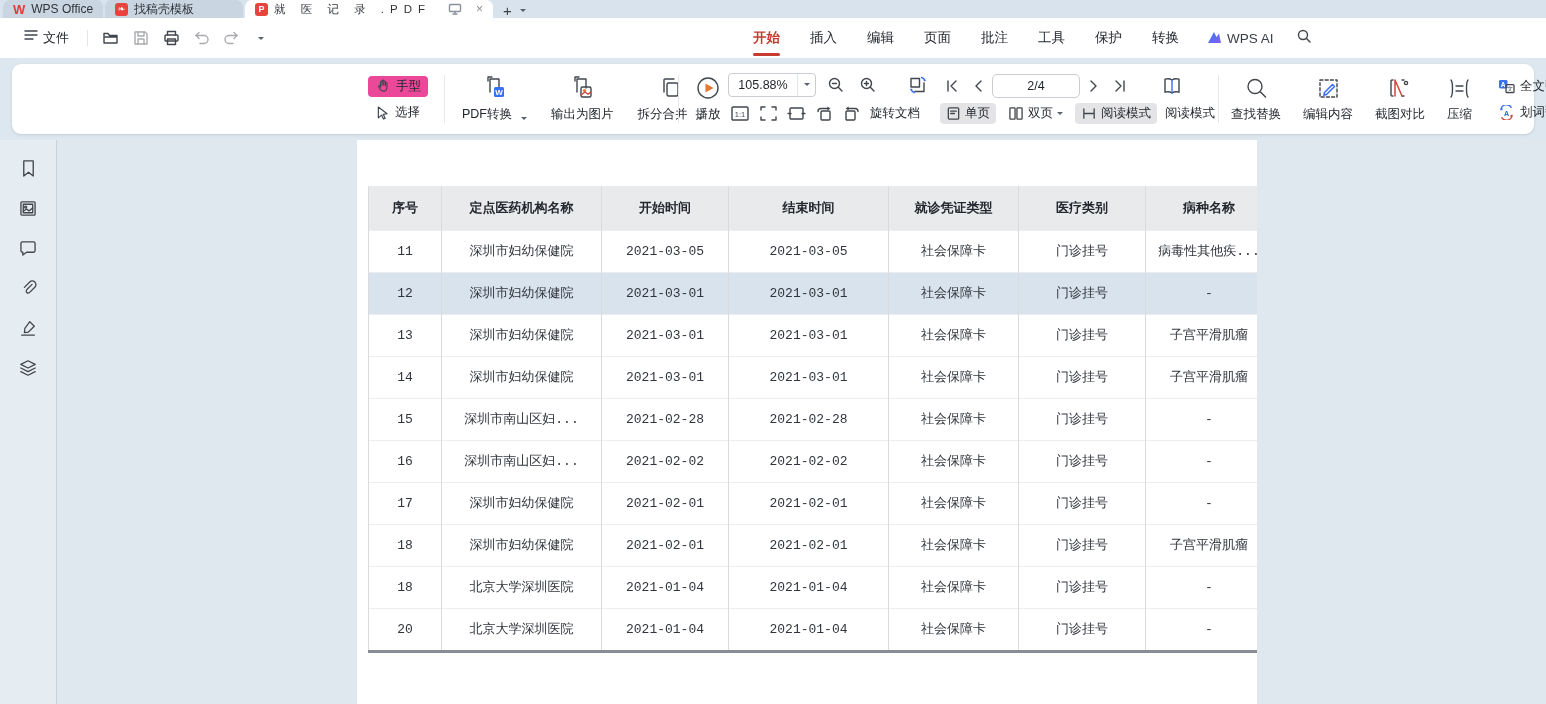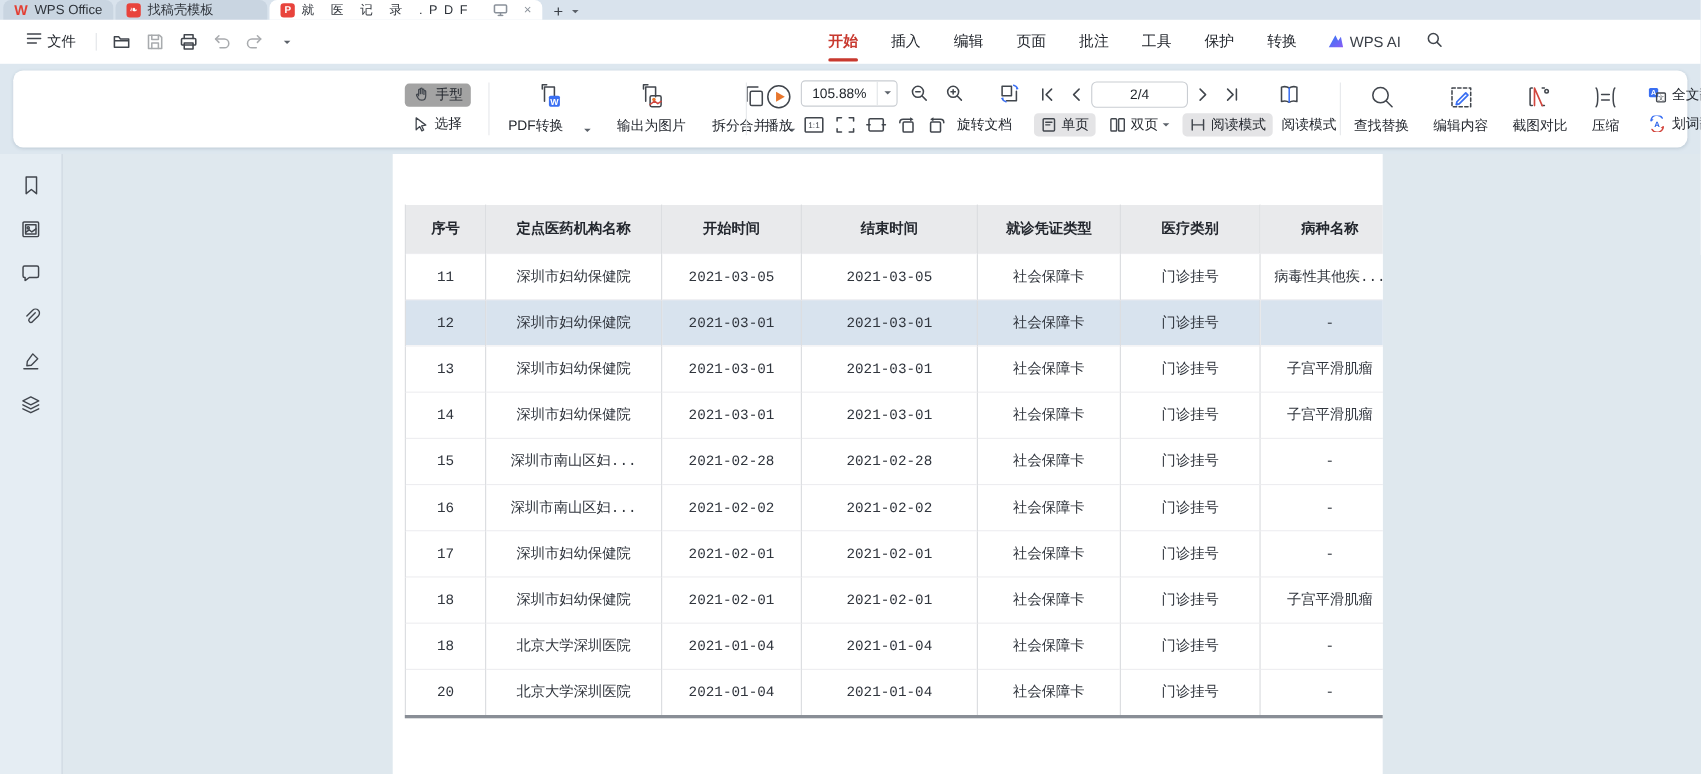--- a/index.html
+++ b/index.html
@@ -37,23 +37,23 @@
   .msearch { padding:0 10px; }
 
   
   .toolband { height:82px; background:#dde7ef; padding:6px 12px; flex:none; }
   .toolbar { position:relative; width:1522px; height:70px; background:#fff; border-radius:9px;
     box-shadow:0 1px 3px rgba(80,100,120,.18); }
   .grp { position:absolute; top:0; height:70px; display:flex; align-items:center; }
   .vdiv { position:absolute; top:11px; width:1px; height:48px; background:#e6e8eb; }
   .stack2 { display:flex; flex-direction:column; justify-content:center; gap:5px; }
   .tinybtn { display:flex; align-items:center; gap:5px; font-size:12.5px; color:#23272e; padding:2px 7px; border-radius:4px; white-space:nowrap; }
-  .tinybtn.sel { background:#a3a3a3;font-family:Liberation Serif, serif; }
+  .tinybtn.sel { background:#ec4899;font-family:Liberation Serif, serif; }
   .bbtn { display:flex; flex-direction:column; align-items:center; gap:5px; font-size:12.5px; color:#23272e; padding:0 7px; white-space:nowrap; }
-  .bbtn .lbl { display:flex; align-items:flex-end; gap:19px; }
+  .bbtn .lbl { display:flex; align-items:flex-end; gap:9px; }
   .caret { width:0; height:0; border:3.5px solid transparent; border-top-color:#5b6169; margin-top:3px; }
   .zoombox { width:88px; height:24px; border:1px solid #c9cdd2; border-radius:4px; display:flex; align-items:center;
     font-size:12.5px; color:#1e2329; }
   .zoombox .zv { flex:1; text-align:center; }
   .zoombox .zc { width:18px; display:flex; justify-content:center; border-left:1px solid #e2e5e8; height:100%; align-items:center; }
   .pagebox { width:88px; height:24px; border:1px solid #c9cdd2; border-radius:5px; display:flex; align-items:center; justify-content:center;
     font-size:12.5px; color:#1e2329; }
   .navic { width:24px; height:24px; display:flex; align-items:center; justify-content:center; }
   .rowline { display:flex; align-items:center; }
   .chip { display:flex; align-items:center; gap:4px; font-size:12.5px; color:#23272e; padding:2px 6px; border-radius:4px; white-space:nowrap; }

